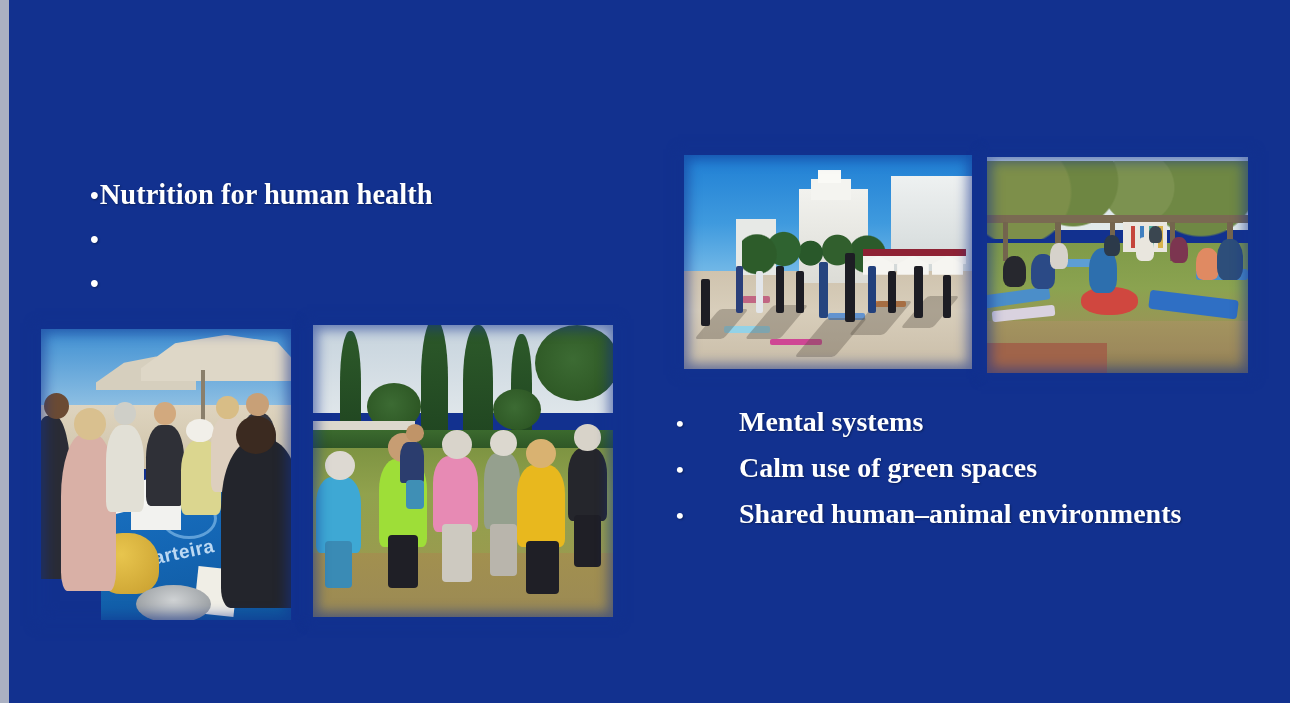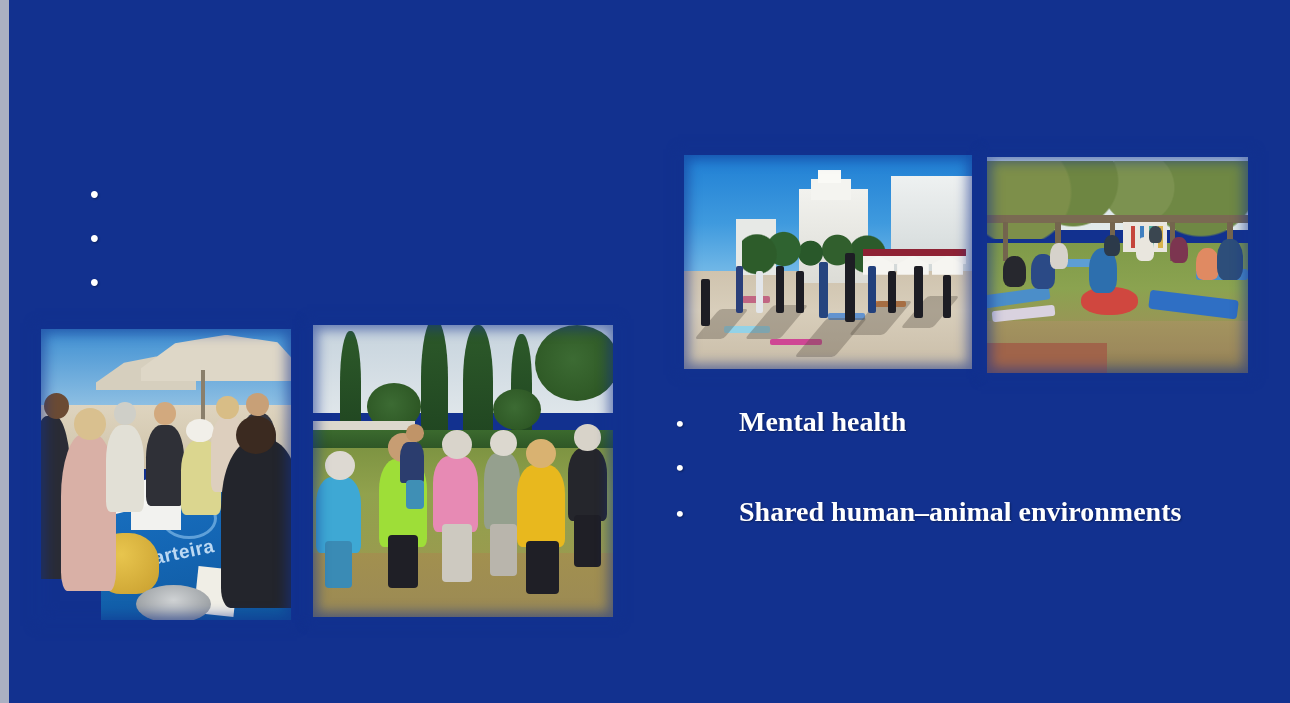--- a/index.html
+++ b/index.html
@@ -314,36 +314,38 @@
 <body>
 
 <div id="slide">
 
   <div id="left-edge-strip"></div>
 
 
   <ul id="left-bullets" class="bullet-list">
     <li class="bullet-row">
       <span class="bullet-mark">•</span>
+      <span class="bullet-text">Nutrition for human health</span>
     </li>
     <li class="bullet-row">
       <span class="bullet-mark">•</span>
     </li>
     <li class="bullet-row">
       <span class="bullet-mark">•</span>
     </li>
   </ul>
 
   <ul id="right-bullets" class="bullet-list">
     <li class="bullet-row">
       <span class="bullet-mark">•</span>
-      <span class="bullet-text">Mental health</span>
+      <span class="bullet-text">Mental systems</span>
     </li>
     <li class="bullet-row">
       <span class="bullet-mark">•</span>
+      <span class="bullet-text">Calm use of green spaces</span>
     </li>
     <li class="bullet-row">
       <span class="bullet-mark">•</span>
       <span class="bullet-text">Shared human–animal environments</span>
     </li>
   </ul>
 
   <div class="photo" id="photo-yoga-promenade">
     <div class="scene">
       <div class="sky"></div>

